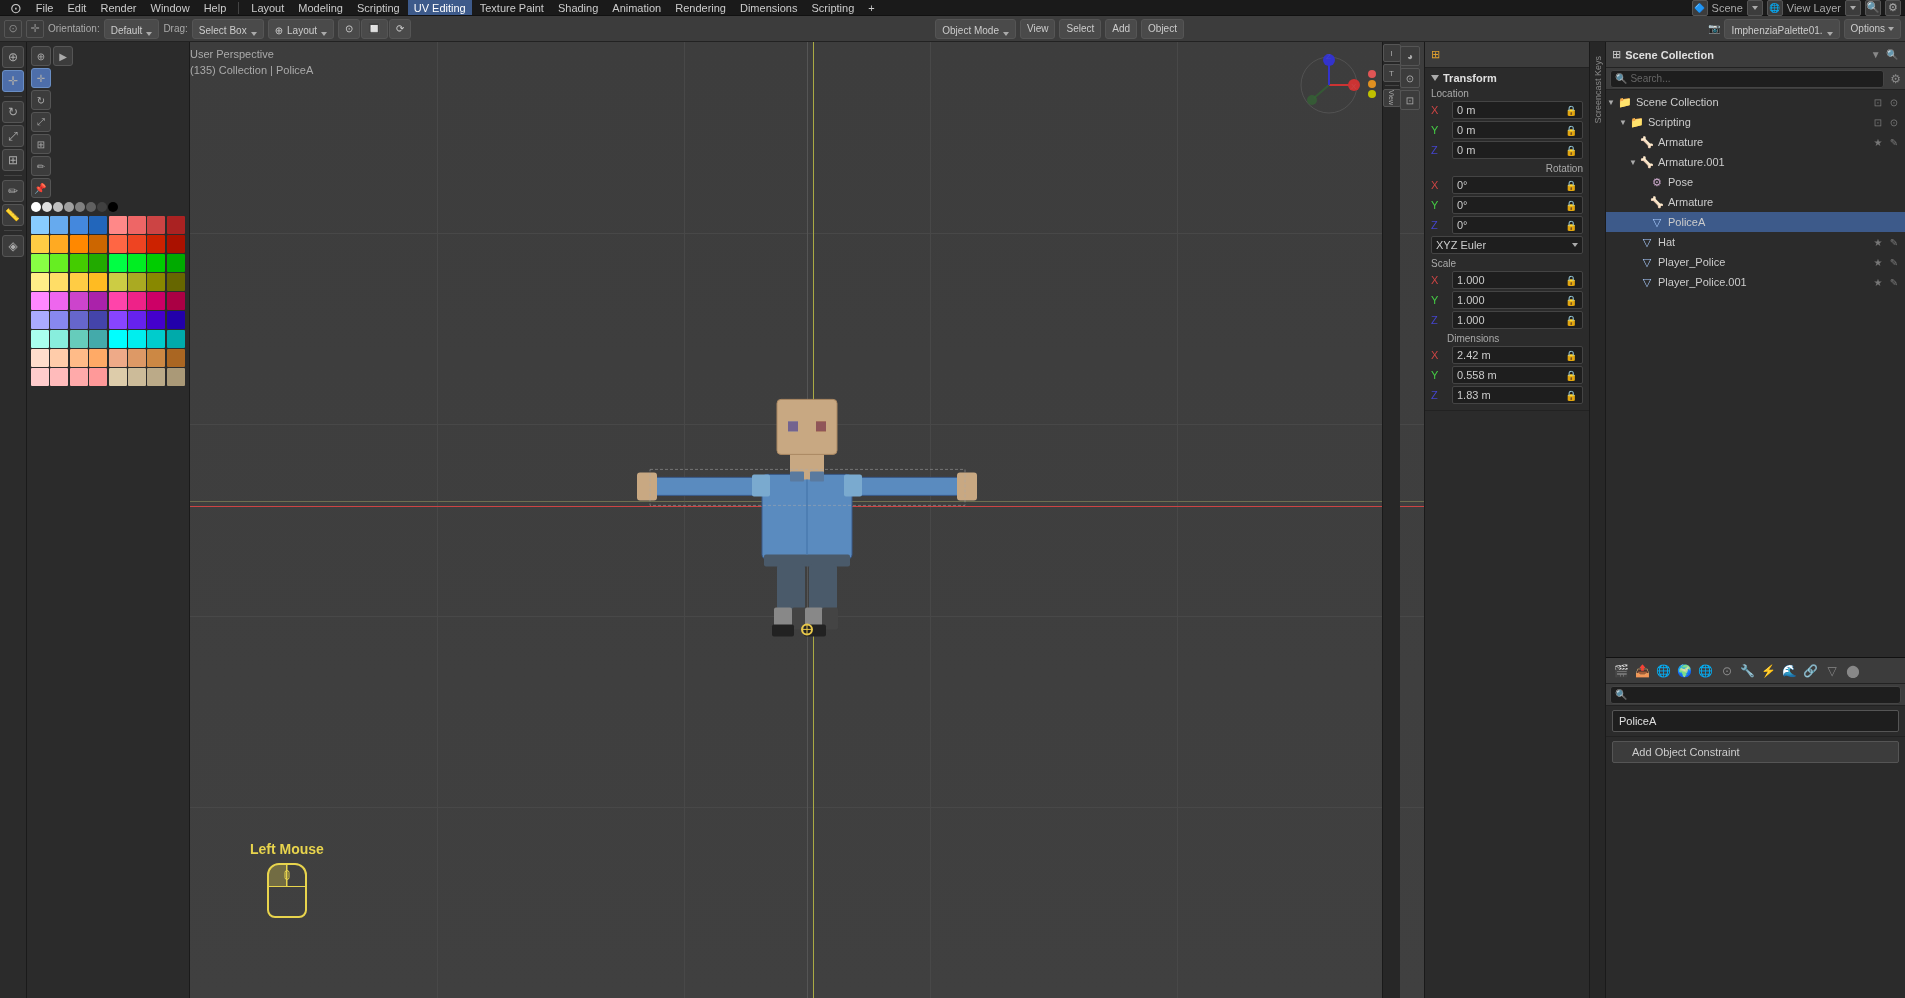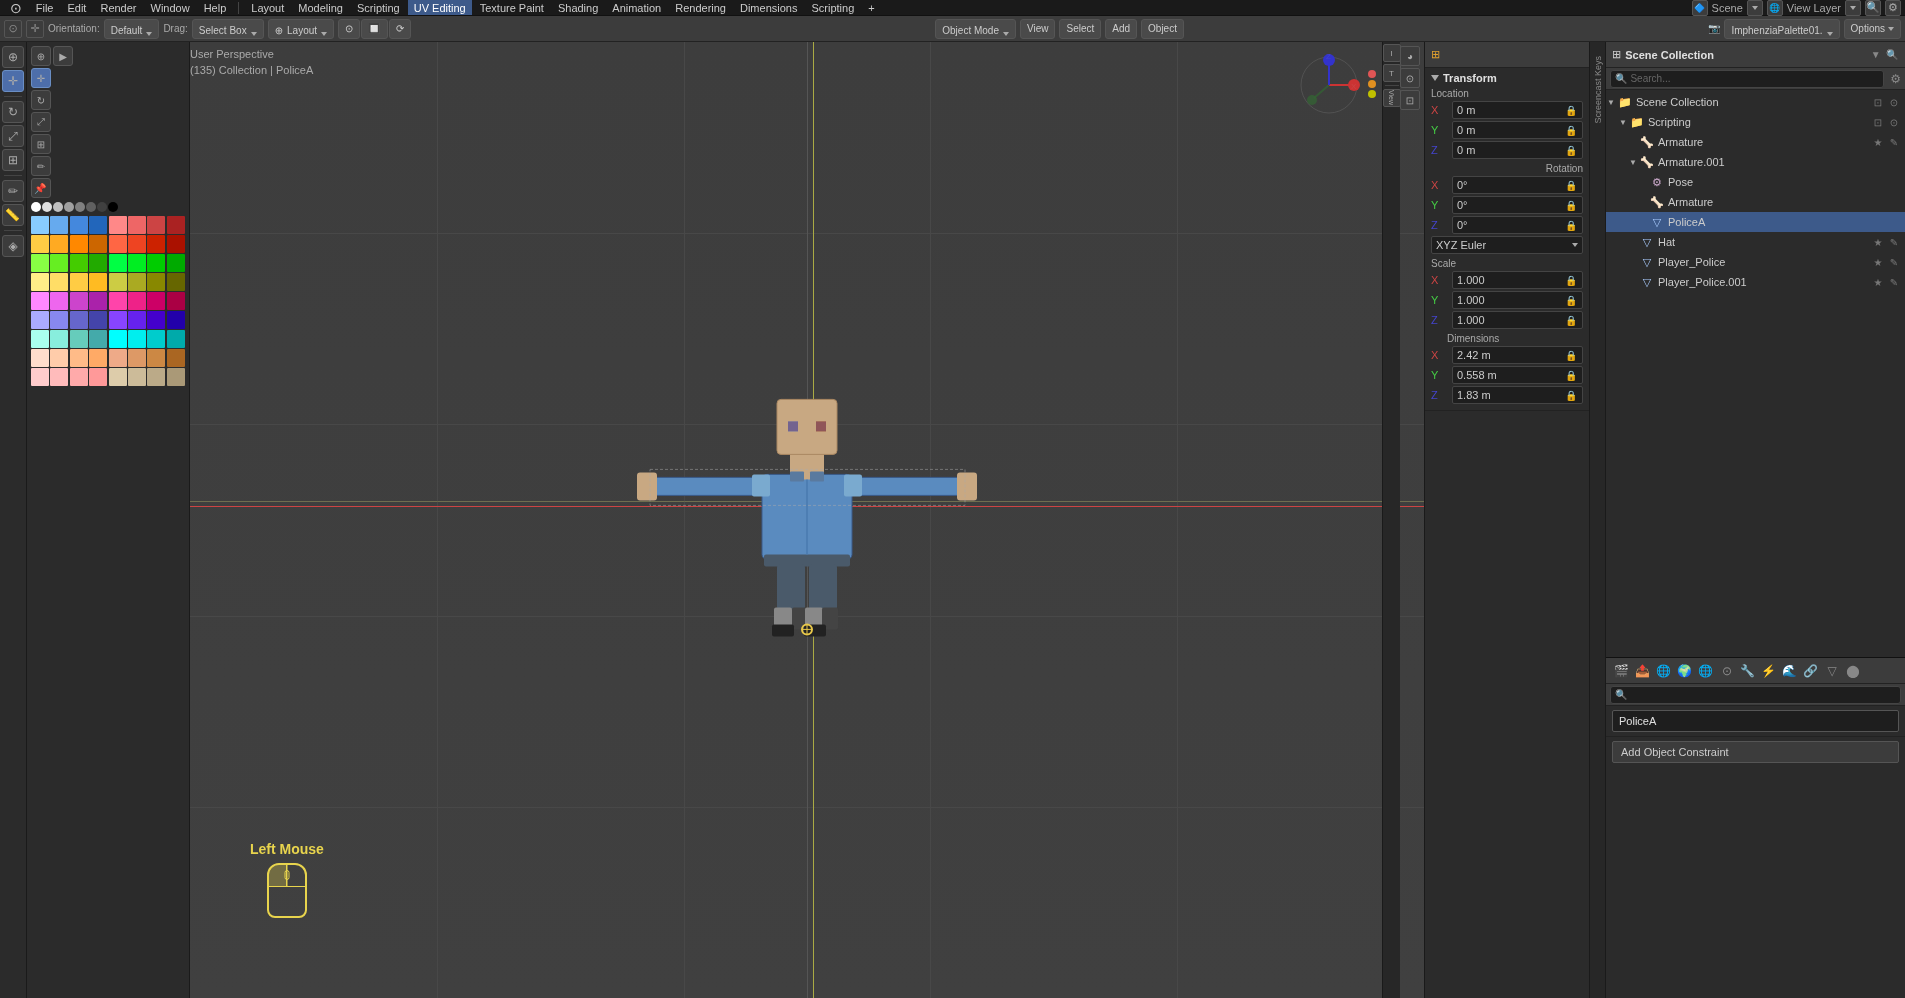--- a/index.html
+++ b/index.html
@@ -1090,20 +1090,20 @@
         </div>
       </div>
 
       <div style="padding:4px 6px;border-bottom:1px solid #222;">
         <div style="background:#1e1e1e;border:1px solid #555;border-radius:2px;height:22px;display:flex;align-items:center;padding:0 6px;font-size:11px;color:#e0e0e0;cursor:pointer;">
           <span>PoliceA</span>
         </div>
       </div>
 
       <div style="padding:4px 6px;">
-        <button style="width:100%;background:#3c3c3c;border:1px solid #555;color:#ccc;padding:4px 8px;font-size:11px;cursor:pointer;border-radius:2px;text-align:left;">
+        <button style="width:100%;background:#3c3c3c;border:1px solid #555;color:#ccc;padding:4px 19px;font-size:11px;cursor:pointer;border-radius:2px;text-align:left;">
           <span>Add Object Constraint</span>
         </button>
       </div>
     </div>
   </div>
 
 </div>
 
 </body></html>

